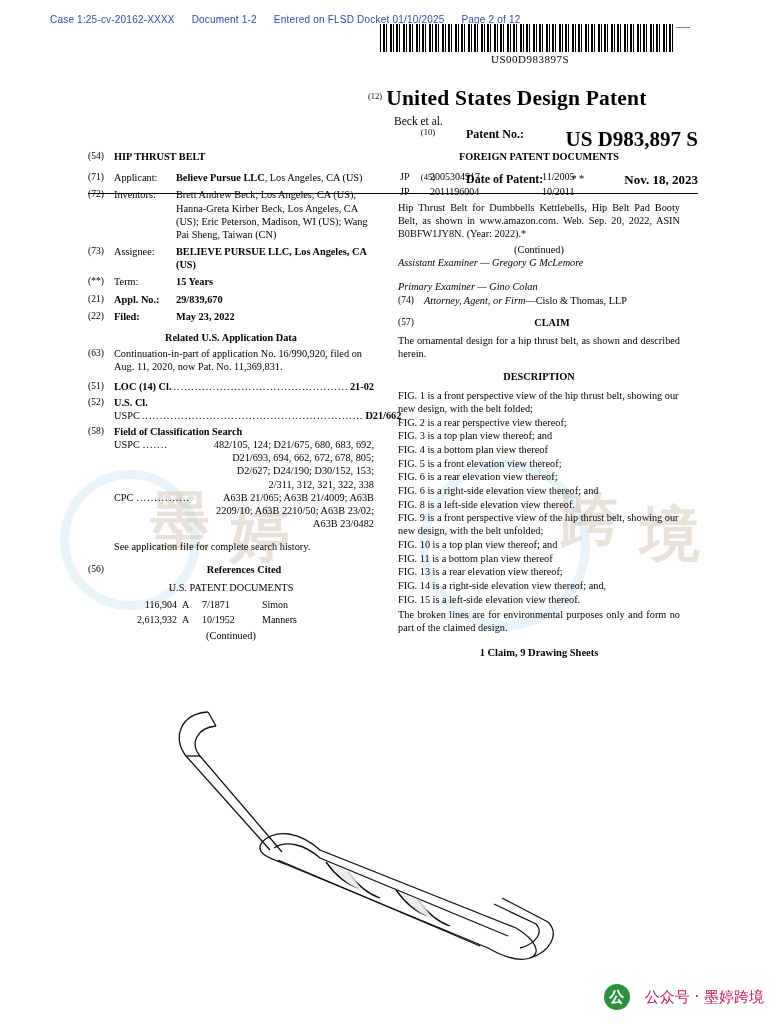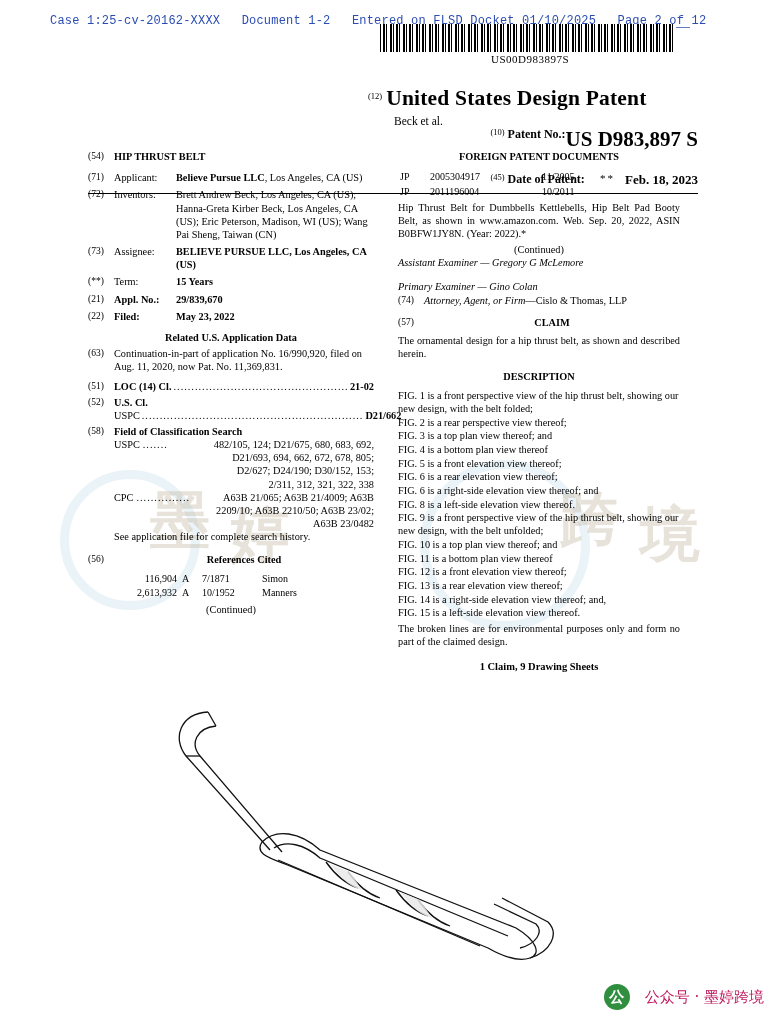--- a/index.html
+++ b/index.html
@@ -15,22 +15,22 @@
     position: absolute;
     left: 0; top: 0;
     width: 784px; height: 1024px;
     background: #ffffff;
   }
   
   .ecf-header {
     position: absolute;
     top: 14px; left: 50px;
     width: 690px;
-    font-family: Liberation Mono, monospace;
-    font-size: 12px;
+    font-family: Liberation Sans, sans-serif;
+    font-size: 10px;
     color: #2b4db3;
     letter-spacing: 0.2px;
     white-space: nowrap;
   }
   .ecf-header span { margin-right: 14px; }
   .ecf-strike {
     position: absolute;
     top: 27px; left: 390px;
     width: 300px; height: 1px;
     background: #2b4db3;
@@ -75,21 +75,21 @@
     font-weight: bold;
     letter-spacing: .2px;
     display: inline;
   }
   .inventor-line {
     font-size: 11.5px;
     margin-top: 4px;
     margin-left: 26px;
   }
   .title-right { flex: 1; padding-left: 6px; }
-  .pn-row { display: flex; font-size: 12px; }
+  .pn-row { display: flex; font-size: 12px; gap: 28px; }
   .pn-label { font-weight: bold; }
   .pn-code { font-size: 8.5px; vertical-align: super; margin-right: 3px; }
   .pn-value {
     font-weight: bold;
     font-size: 21px;
     margin-left: auto;
     white-space: nowrap;
   }
   .dop-value {
     font-weight: bold;
@@ -212,21 +212,21 @@
       <div class="title-right">
         <div class="pn-row">
           <span class="pn-code">(10)</span>
           <span class="pn-label">Patent No.:</span>
           <span class="pn-value">US D983,897 S</span>
         </div>
         <div class="pn-row" style="margin-top:20px;">
           <span class="pn-code">(45)</span>
           <span class="pn-label">Date of Patent:</span>
           <span class="stars" style="margin-left:auto;">**</span>
-          <span class="dop-value" style="margin-left:0;">Feb. 18, 2023</span>
+          <span class="dop-value" style="margin-left:0;">Nov. 18, 2023</span>
         </div>
       </div>
     </div>
     <div class="rule"></div>
   </div>
 
   <div class="cols">
 
     <div class="col-left">
 
@@ -316,21 +316,21 @@
           <div style="display:flex;">
             <span>USPC</span>
             <span class="dots" style="margin:0 3px;">.......</span>
             <span style="flex:1;text-align:right;">482/105, 124; D21/675, 680, 683, 692,</span>
           </div>
           <div class="right">D21/693, 694, 662, 672, 678, 805;</div>
           <div class="right">D2/627; D24/190; D30/152, 153;</div>
           <div class="right">2/311, 312, 321, 322, 338</div>
         </div>
       </div>
-      <div class="fld" style="margin-bottom:0;">
+      <div class="fld" style="margin-bottom:10px;">
         <div class="num"></div>
         <div class="body">
           <div style="display:flex;">
             <span>CPC</span>
             <span class="dots" style="margin:0 3px;">...............</span>
             <span style="flex:1;text-align:right;">A63B 21/065; A63B 21/4009; A63B</span>
           </div>
           <div class="right">2209/10; A63B 2210/50; A63B 23/02;</div>
           <div class="right">A63B 23/0482</div>
         </div>
@@ -338,20 +338,21 @@
       <div class="fld" style="margin-bottom:10px;">
         <div class="num"></div>
         <div class="body">See application file for complete search history.</div>
       </div>
 
       <div class="fld" style="margin-bottom:4px;">
         <div class="num">(56)</div>
         <div class="body b center">References Cited</div>
       </div>
 
+      <div class="center" style="margin-bottom:2px;">U.S. PATENT DOCUMENTS</div>
 
       <table class="refs-table">
         <tbody>
             <tr>
           <td style="width:26px;"></td>
           <td class="right" style="width:62px;">116,904</td>
           <td style="width:18px;">A</td>
           <td style="width:58px;">7/1871</td>
           <td>Simon</td>
         </tr>
@@ -411,21 +412,20 @@
         <div class="fig-line">FIG. 2 is a rear perspective view thereof;</div>
         <div class="fig-line">FIG. 3 is a top plan view thereof; and</div>
         <div class="fig-line">FIG. 4 is a bottom plan view thereof</div>
         <div class="fig-line">FIG. 5 is a front elevation view thereof;</div>
         <div class="fig-line">FIG. 6 is a rear elevation view thereof;</div>
         <div class="fig-line">FIG. 6 is a right-side elevation view thereof; and</div>
         <div class="fig-line">FIG. 8 is a left-side elevation view thereof.</div>
         <div class="fig-line">FIG. 9 is a front perspective view of the hip thrust belt, showing our new design, with the belt unfolded;</div>
         <div class="fig-line">FIG. 10 is a top plan view thereof; and</div>
         <div class="fig-line">FIG. 11 is a bottom plan view thereof</div>
-        <div class="fig-line">FIG. 12 is a front elevation view thereof;</div>
         <div class="fig-line">FIG. 13 is a rear elevation view thereof;</div>
         <div class="fig-line">FIG. 14 is a right-side elevation view thereof; and,</div>
         <div class="fig-line">FIG. 15 is a left-side elevation view thereof.</div>
       </div>
       <div class="claim-body" style="margin-top:2px;">The broken lines are for environmental purposes only and form no part of the claimed design.</div>
 
       <div class="one-claim">1 Claim, 9 Drawing Sheets</div>
     </div>
   </div>
 

